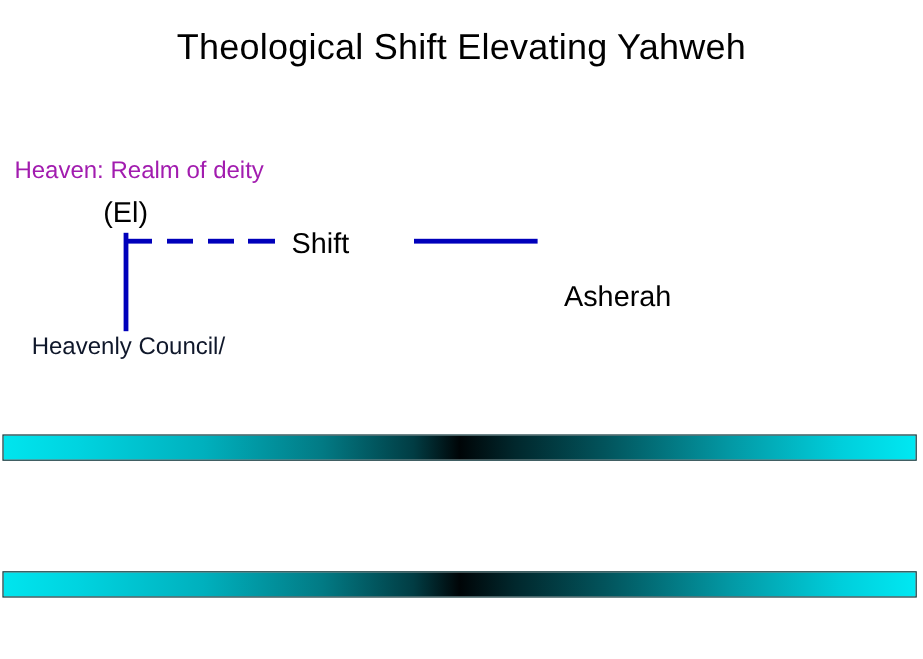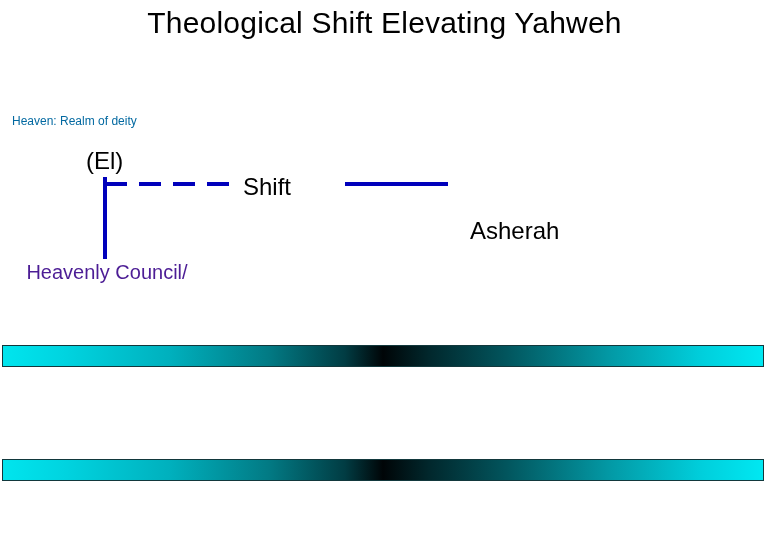--- a/index.html
+++ b/index.html
@@ -12,43 +12,43 @@
     height: 549px;
     position: relative;
     overflow: hidden;
     font-family: "Liberation Sans", sans-serif;
     background: #ffffff;
   }
 
   .slide {
     position: absolute;
     left: 0;
-    top: 0;
+    top: 17px;
     width: 769px;
     height: 403px;
   }
 
   
   .title {
     position: absolute;
     left: 0;
     top: 6px;
     width: 769px;
     text-align: center;
     font-size: 30px;
     color: #000000;
     letter-spacing: 0.2px;
     white-space: nowrap;
   }
 
   
   .realm-label {
     position: absolute;
-    font-size: 12px;
-    color: #0369a1;
+    font-size: 20px;
+    color: #a21caf;
     white-space: nowrap;
   }
   #heaven-label  { left: 12px; top: 114px; }
   #earth-label   { left: 12px; top: 401px; }
   #under-label   { left: 12px; top: 517px; }
 
   
   .node-label {
     position: absolute;
     font-size: 24px;
@@ -59,21 +59,21 @@
   #yahweh-label  { left: 243px; top: 173px; }
   #asherah-label { left: 470px; top: 173px; margin-top: 44px; }
 
   .council-label {
     position: absolute;
     left: 8px;
     top: 260px;
     width: 198px;
     text-align: center;
     font-size: 20px;
-    color: #4c1d95;
+    color: #0f172a;
     line-height: 25px;
   }
   .council-label span { display: block; }
 
   
   .connector-vertical {
     position: absolute;
     left: 103px;
     top: 177px;
     width: 4px;

